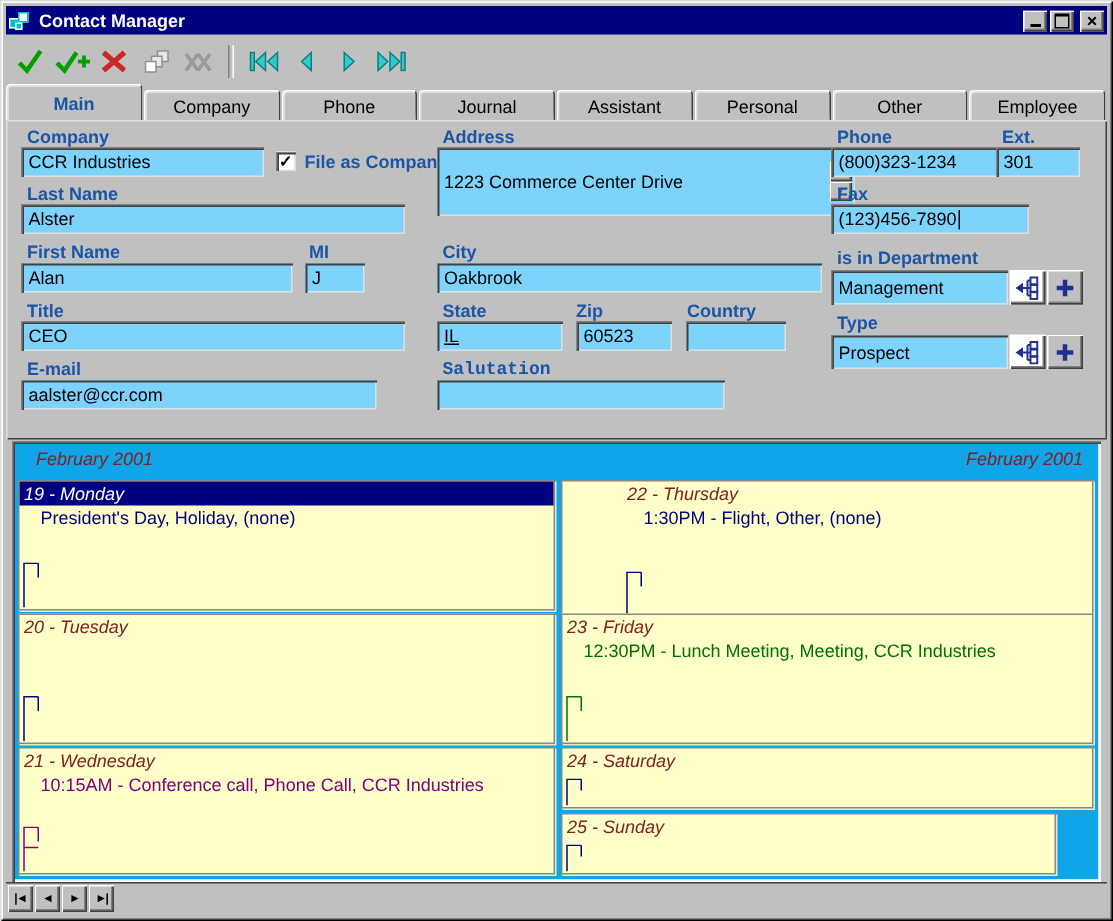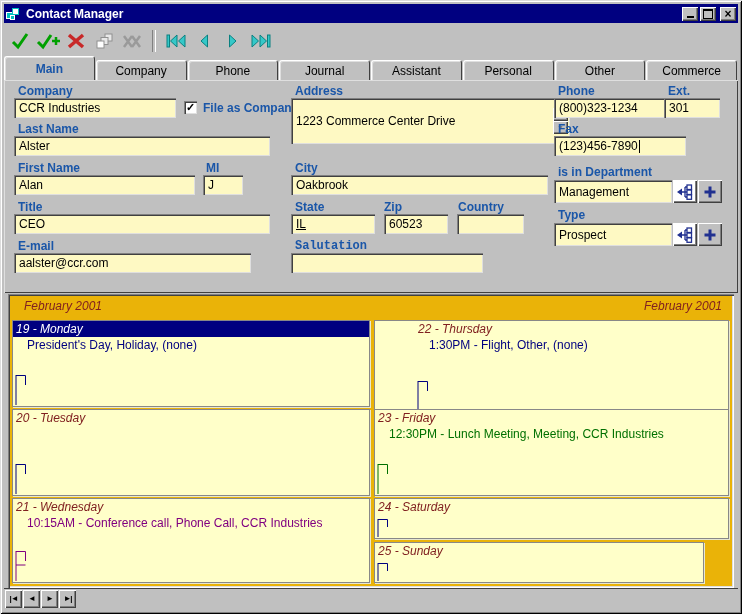--- a/index.html
+++ b/index.html
@@ -34,21 +34,21 @@
   .tabstrip{left:4px;top:57px;width:734px;height:23px;display:flex;align-items:flex-end;}
   .ttab{flex:1;height:19px;background:#c0c0c0;margin-right:1px;
     border:1px solid #404040;border-bottom:none;border-top-color:#fff;border-left-color:#fff;
     border-radius:3px 3px 0 0;display:flex;align-items:center;justify-content:center;
     box-shadow:inset 1px 1px 0 #dfdfdf;}
   .ttab.active{height:23px;font-weight:bold;color:#1a56a8;z-index:2;}
   
   .formpanel{left:4px;top:80px;width:734px;height:213px;background:#c0c0c0;
     box-shadow: inset 1px 1px 0 #dfdfdf, inset -1px -1px 0 #404040;}
   .flabel{position:absolute;font-weight:bold;color:#1a56a8;white-space:nowrap;}
-  .field{position:absolute;background:#fef9c3;border:none;box-sizing:border-box;
+  .field{position:absolute;background:#7dd3fc;border:none;box-sizing:border-box;
     box-shadow: inset 1px 1px 0 #808080, inset 2px 2px 0 #404040, inset -1px -1px 0 #dfdfdf;
     padding:2px 5px;font-family:"Liberation Sans",sans-serif;font-size:12px;height:20px;}
   div.field{display:flex;align-items:center;}
   .caret{display:inline-block;width:1px;height:13px;background:#000;margin-left:1px;}
   .chk{position:absolute;width:13px;height:13px;background:#fff;
     box-shadow: inset 1px 1px 0 #808080, inset 2px 2px 0 #404040, inset -1px -1px 0 #dfdfdf;
     display:flex;align-items:center;justify-content:center;font-size:11px;font-weight:bold;}
   .addr{padding:0;display:flex;align-items:stretch;}
   .addr .addr-text{flex:1;padding:3px 5px;}
   .scrollbar{width:15px;background:#c0c0c0;display:flex;flex-direction:column;
@@ -57,21 +57,21 @@
   .sbtn{height:13px;background:#c0c0c0;border:none;padding:0;font-size:7px;color:#808080;line-height:13px;
     box-shadow: inset 1px 1px 0 #fff, inset -1px -1px 0 #404040, inset -2px -2px 0 #808080;}
   .sbtn.dn{margin-top:auto;}
   .combo{position:absolute;height:23px;display:flex;}
   .combo .field{position:static;width:118px;height:23px;}
   .cbtn{width:24px;height:23px;background:#c0c0c0;border:none;padding:0;margin-left:1px;
     box-shadow: inset 1px 1px 0 #fff, inset -1px -1px 0 #404040, inset -2px -2px 0 #808080;
     display:flex;align-items:center;justify-content:center;}
   .cbtn.white{background:#fff;}
   
-  .calendar{left:8px;top:294px;width:726px;height:294px;background:#eab308;
+  .calendar{left:8px;top:294px;width:726px;height:294px;background:#0ea5e9;
     box-shadow: inset 1px 1px 0 #808080, inset 2px 2px 0 #404040, inset -1px -1px 0 #fff, inset -2px -2px 0 #dfdfdf;}
   .cal-month{position:absolute;top:5px;font-style:italic;color:#802020;}
   .daycell{position:absolute;background:#ffffc9;border:1px solid #888;box-sizing:border-box;
     box-shadow:1px 1px 0 #e8e8d0;}
   .day-head{height:15px;font-style:italic;color:#802020;padding:1px 0 0 3px;white-space:nowrap;overflow:hidden;}
   .daycell.selected .day-head{background:#000080;color:#fff;}
   .day-body{position:relative;height:calc(100% - 16px);}
   .day-event{padding:1px 0 0 14px;white-space:nowrap;overflow:hidden;}
   .timebar{position:absolute;left:2px;bottom:1px;}
   
@@ -186,21 +186,21 @@
   <div class="ttab">
       <span>Assistant</span>
     </div>
   <div class="ttab">
       <span>Personal</span>
     </div>
   <div class="ttab">
       <span>Other</span>
     </div>
   <div class="ttab">
-      <span>Commerce</span>
+      <span>Employee</span>
     </div>
 </div>
 
 <div class="abs formpanel">
 
   <span class="flabel" style="left:14px;top:4px;">Company</span>
   <input class="field" style="left: 10px; top: 18px; width: 162px;" value="CCR Industries">
   <span class="chk" style="left:180px;top:21px;">
       <span>✓</span>
     </span>

